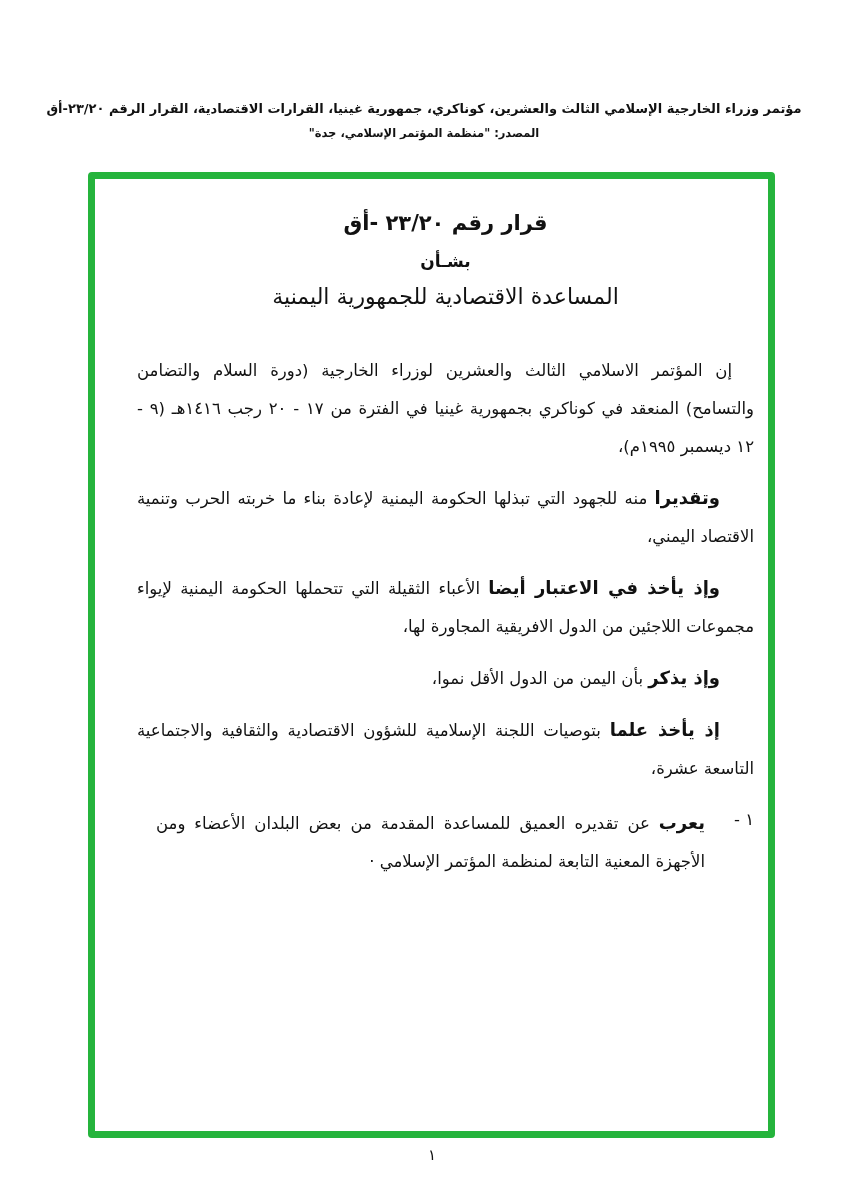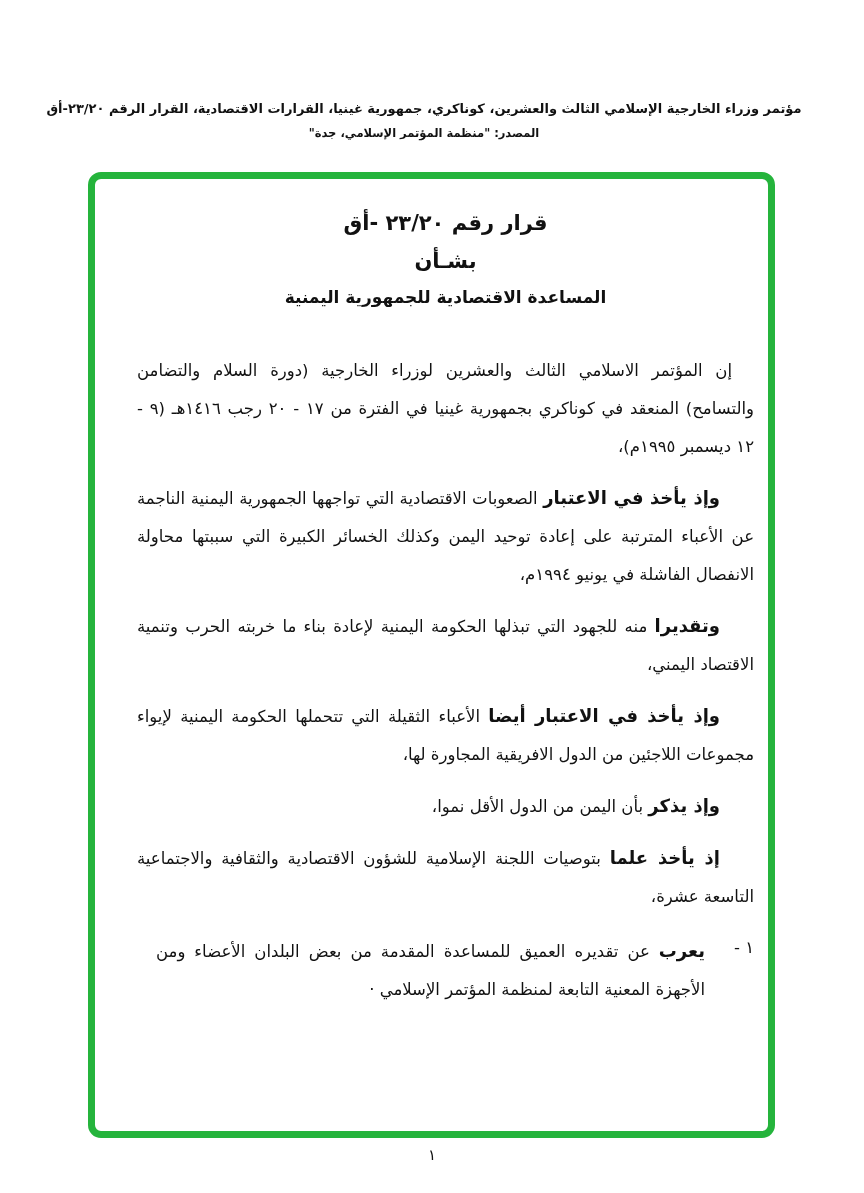--- a/index.html
+++ b/index.html
@@ -20,30 +20,30 @@
   }
   .doc-header .h1{font-size:13px;line-height:20px;}
   .doc-header .h2{font-size:11.5px;line-height:16px;margin-top:6px;}
 
   
   .frame{
     position:absolute;top:172px;left:88px;
     width:687px;height:966px;
     box-sizing:border-box;
     border:7px solid #25b43c;
-    border-radius:13px;
+    border-radius:4px;
     padding:22px 14px 0 42px;
     background:#fff;
   }
 
   
   .title-block{text-align:center;margin:2px 0 36px 0;}
   .title-block .t1{font-size:21px;font-weight:bold;line-height:40px;}
-  .title-block .t2{font-size:21px;font-weight:bold;line-height:36px;}
-  .title-block .t3{font-size:17px;font-weight:bold;line-height:36px;}
+  .title-block .t2{font-size:17px;font-weight:bold;line-height:36px;}
+  .title-block .t3{font-size:22px;font-weight:normal;line-height:36px;}
 
   
   .para{
     margin:0 0 13px 0;
     font-size:16.5px;
     line-height:38px;
     text-align:justify;
     text-indent:34px;
   }
   .p-first{text-indent:22px;}
@@ -80,21 +80,20 @@
   <div class="frame" style="border-color: rgb(37, 180, 60);">
 
     <div class="title-block">
       <div class="t1">قرار رقم ٢٣/٢٠ -أق</div>
       <div class="t2">بشـأن</div>
       <div class="t3">المساعدة الاقتصادية للجمهورية اليمنية</div>
     </div>
 
     <p class="para p-first"><span class="lead"></span><span>إن المؤتمر الاسلامي الثالث والعشرين لوزراء الخارجية (دورة السلام والتضامن والتسامح) المنعقد في كوناكري بجمهورية غينيا في الفترة من ١٧ - ٢٠ رجب ١٤١٦هـ (٩ - ١٢ ديسمبر ١٩٩٥م)،</span></p>
 
-    <p class="para"><span class="lead">وإذ يأخذ في الاعتبار</span><span> الصعوبات الاقتصادية التي تواجهها الجمهورية اليمنية الناجمة عن الأعباء المترتبة على إعادة توحيد اليمن وكذلك الخسائر الكبيرة التي سببتها محاولة الانفصال الفاشلة في يونيو ١٩٩٤م،</span></p>
 
     <p class="para"><span class="lead">وتقديرا</span><span> منه للجهود التي تبذلها الحكومة اليمنية لإعادة بناء ما خربته الحرب وتنمية الاقتصاد اليمني،</span></p>
 
     <p class="para"><span class="lead">وإذ يأخذ في الاعتبار أيضا</span><span> الأعباء الثقيلة التي تتحملها الحكومة اليمنية لإيواء مجموعات اللاجئين من الدول الافريقية المجاورة لها،</span></p>
 
     <p class="para"><span class="lead">وإذ يذكر</span><span> بأن اليمن من الدول الأقل نموا،</span></p>
 
     <p class="para"><span class="lead">إذ يأخذ علما</span><span> بتوصيات اللجنة الإسلامية للشؤون الاقتصادية والثقافية والاجتماعية التاسعة عشرة،</span></p>
 
 

